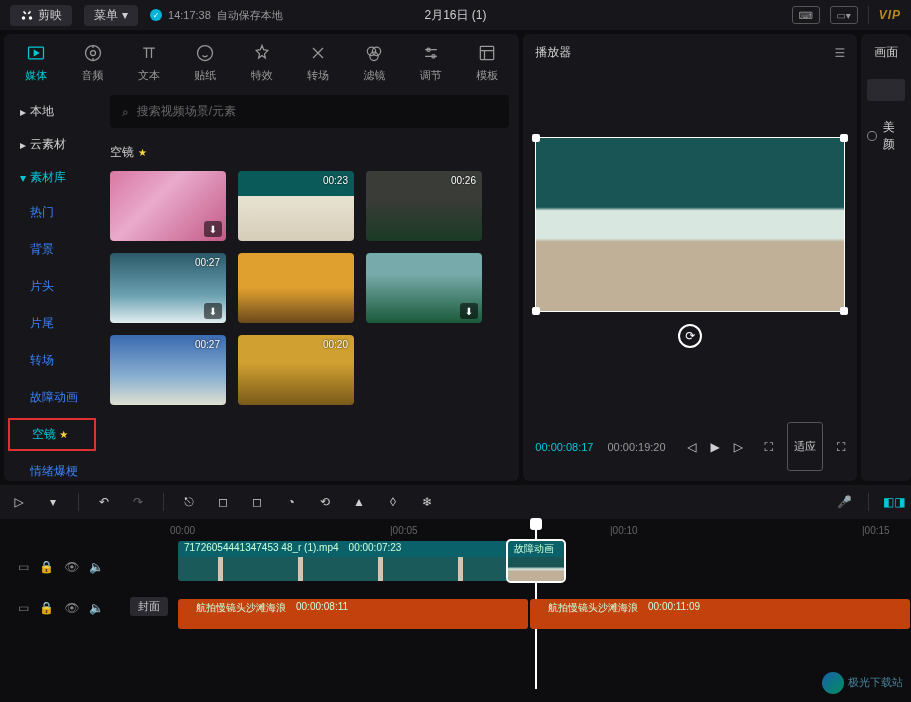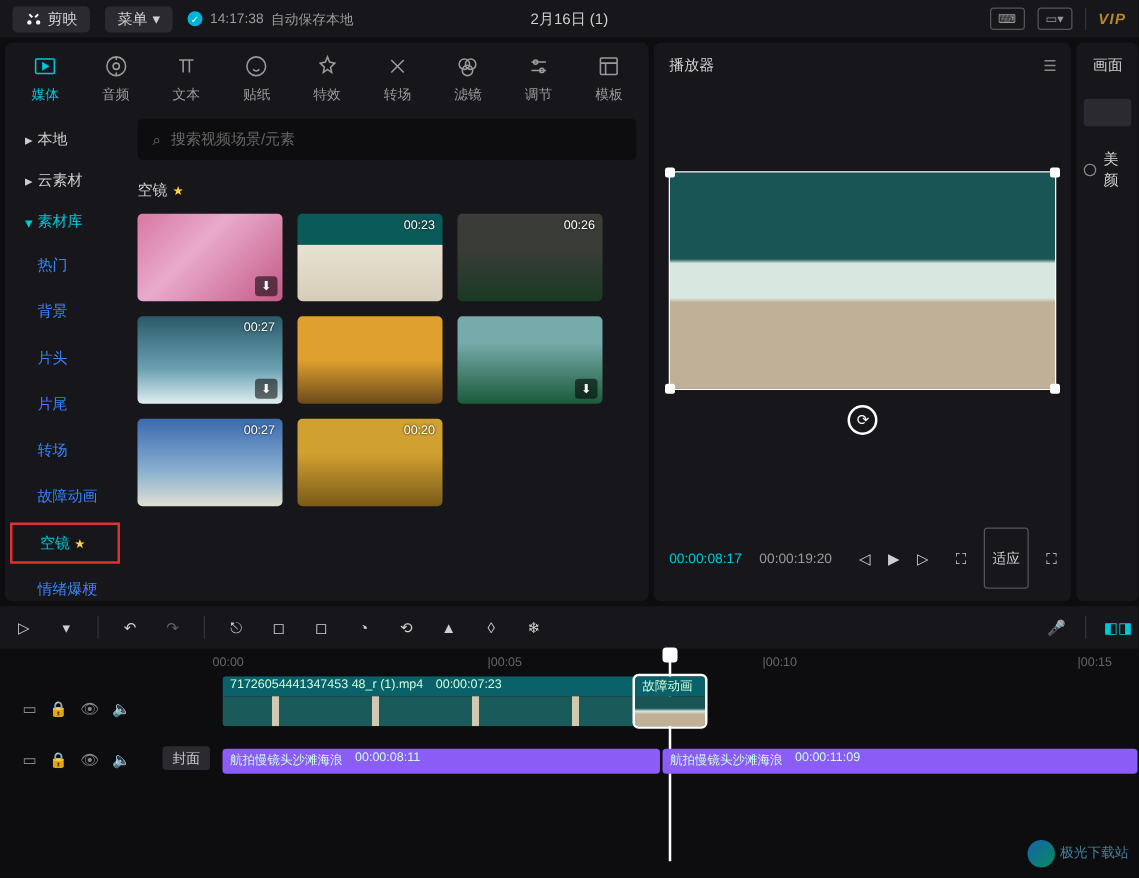--- a/index.html
+++ b/index.html
@@ -76,21 +76,21 @@
 .playhead { position: absolute; left: 535px; top: 0; width: 2px; height: 170px; background: #fff; }
 .playhead-head { position: absolute; top: -1px; left: -5px; width: 12px; height: 12px; background: #fff; border-radius: 3px; }
 
 .track-area { position: relative; padding-left: 8px; }
 .track-controls { position: absolute; left: 10px; display: flex; gap: 10px; color: #888; align-items: center; height: 40px; }
 .track-row { height: 44px; margin-bottom: 8px; position: relative; }
 
 .clip { position: absolute; height: 40px; border-radius: 3px; overflow: hidden; top: 0; }
 .clip-header { height: 16px; background: #0a6169; color: #cfd; font-size: 10px; padding: 1px 6px; display: flex; gap: 10px; white-space: nowrap; overflow: hidden; }
 .clip-body { height: 24px; }
-.clip-audio { position: absolute; height: 20px; border-radius: 3px; background: #8b5cf6; top: 0; }
+.clip-audio { position: absolute; height: 30px; border-radius: 3px; background: #c2410c; top: 0; padding-left: 12px; }
 .clip-audio-label { font-size: 10px; color: #cfd; padding: 2px 6px; display: flex; gap: 10px; }
 .clip.selected { outline: 2px solid #fff; }
 
 .cover-btn { position: absolute; left: 122px; background: #2a2a30; padding: 2px 8px; border-radius: 3px; font-size: 11px; }
 
 .watermark { position: absolute; right: 8px; bottom: 8px; opacity: 0.65; font-size: 11px; color: #6bd; }
 .watermark .logo-swirl { width: 22px; height: 22px; border-radius: 50%; background: linear-gradient(135deg,#1e90ff,#00d08a); display: inline-block; vertical-align: middle; margin-right: 4px; }
 
 
 .bg-flowers { background: linear-gradient(135deg,#d977a3,#e9aacb 40%,#c35a87); }

